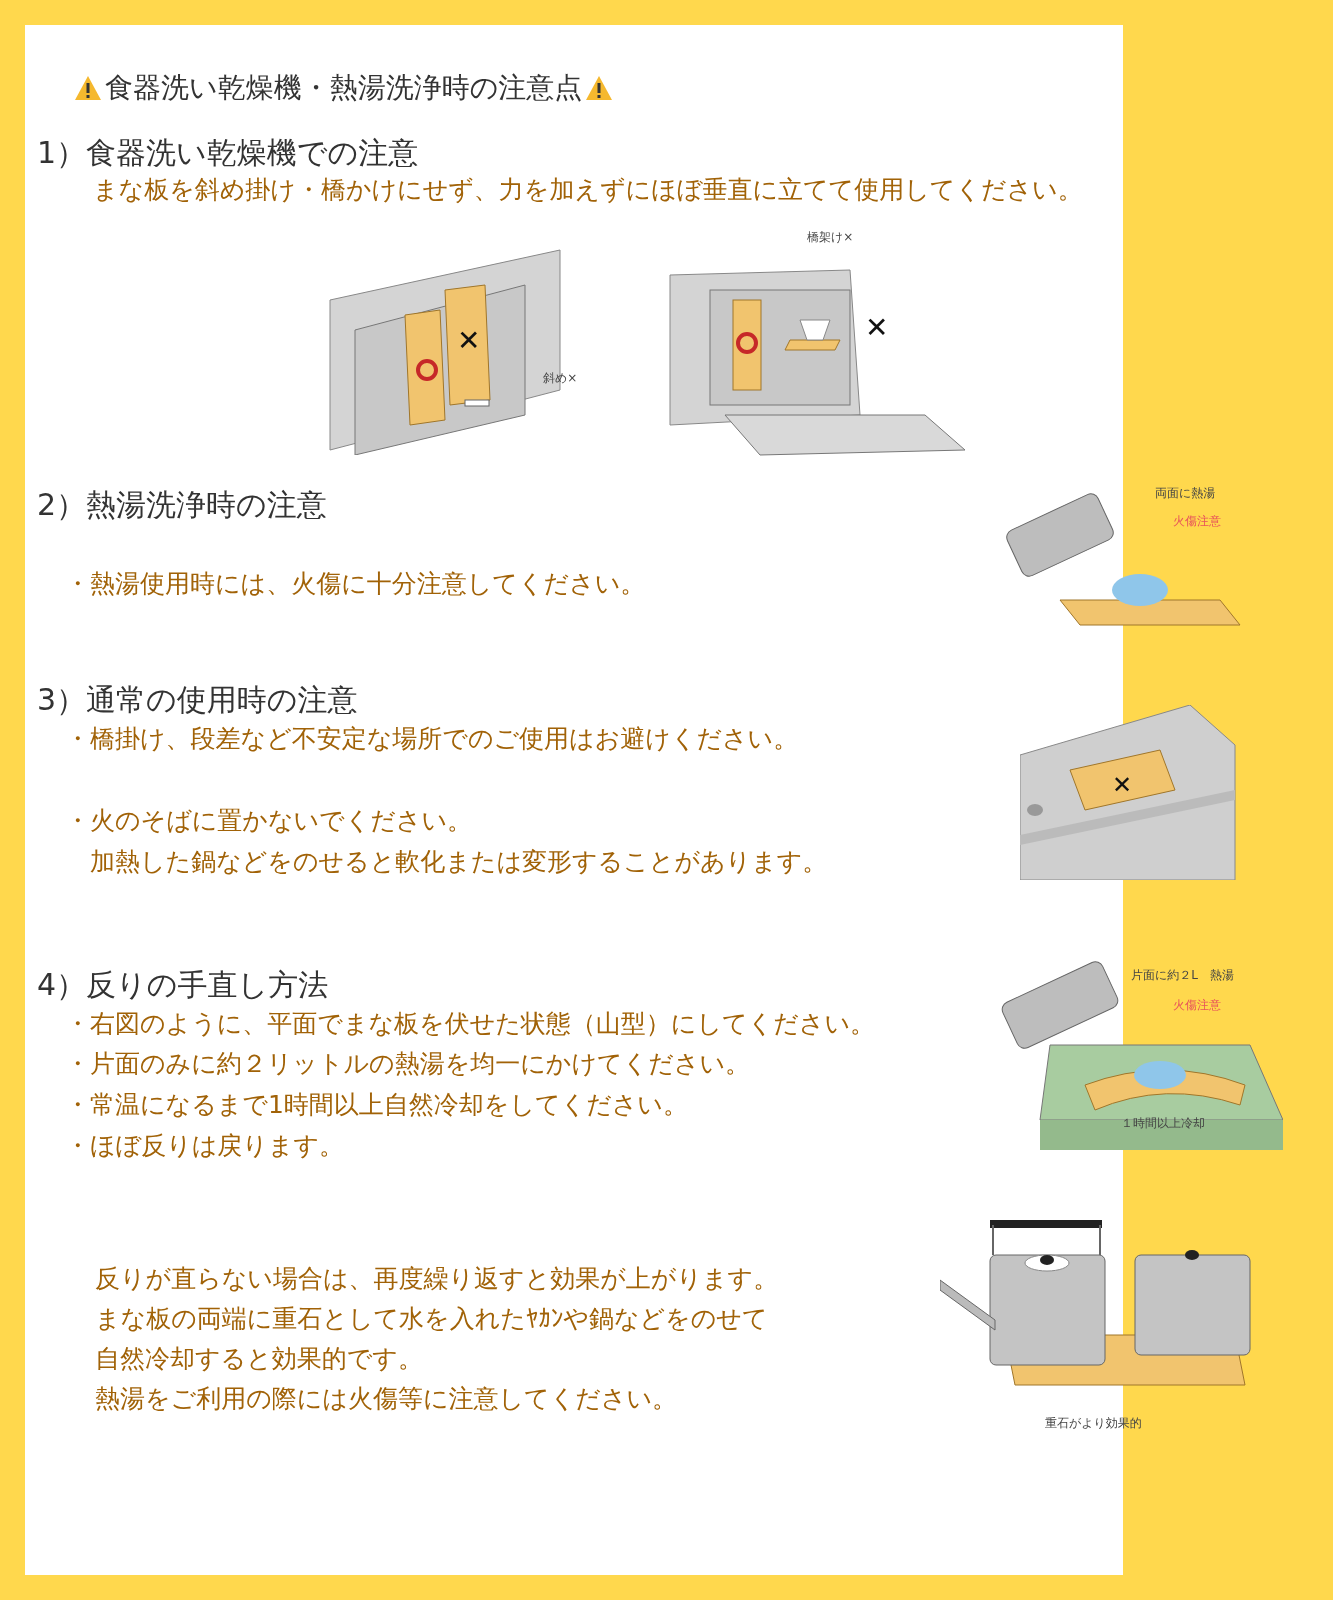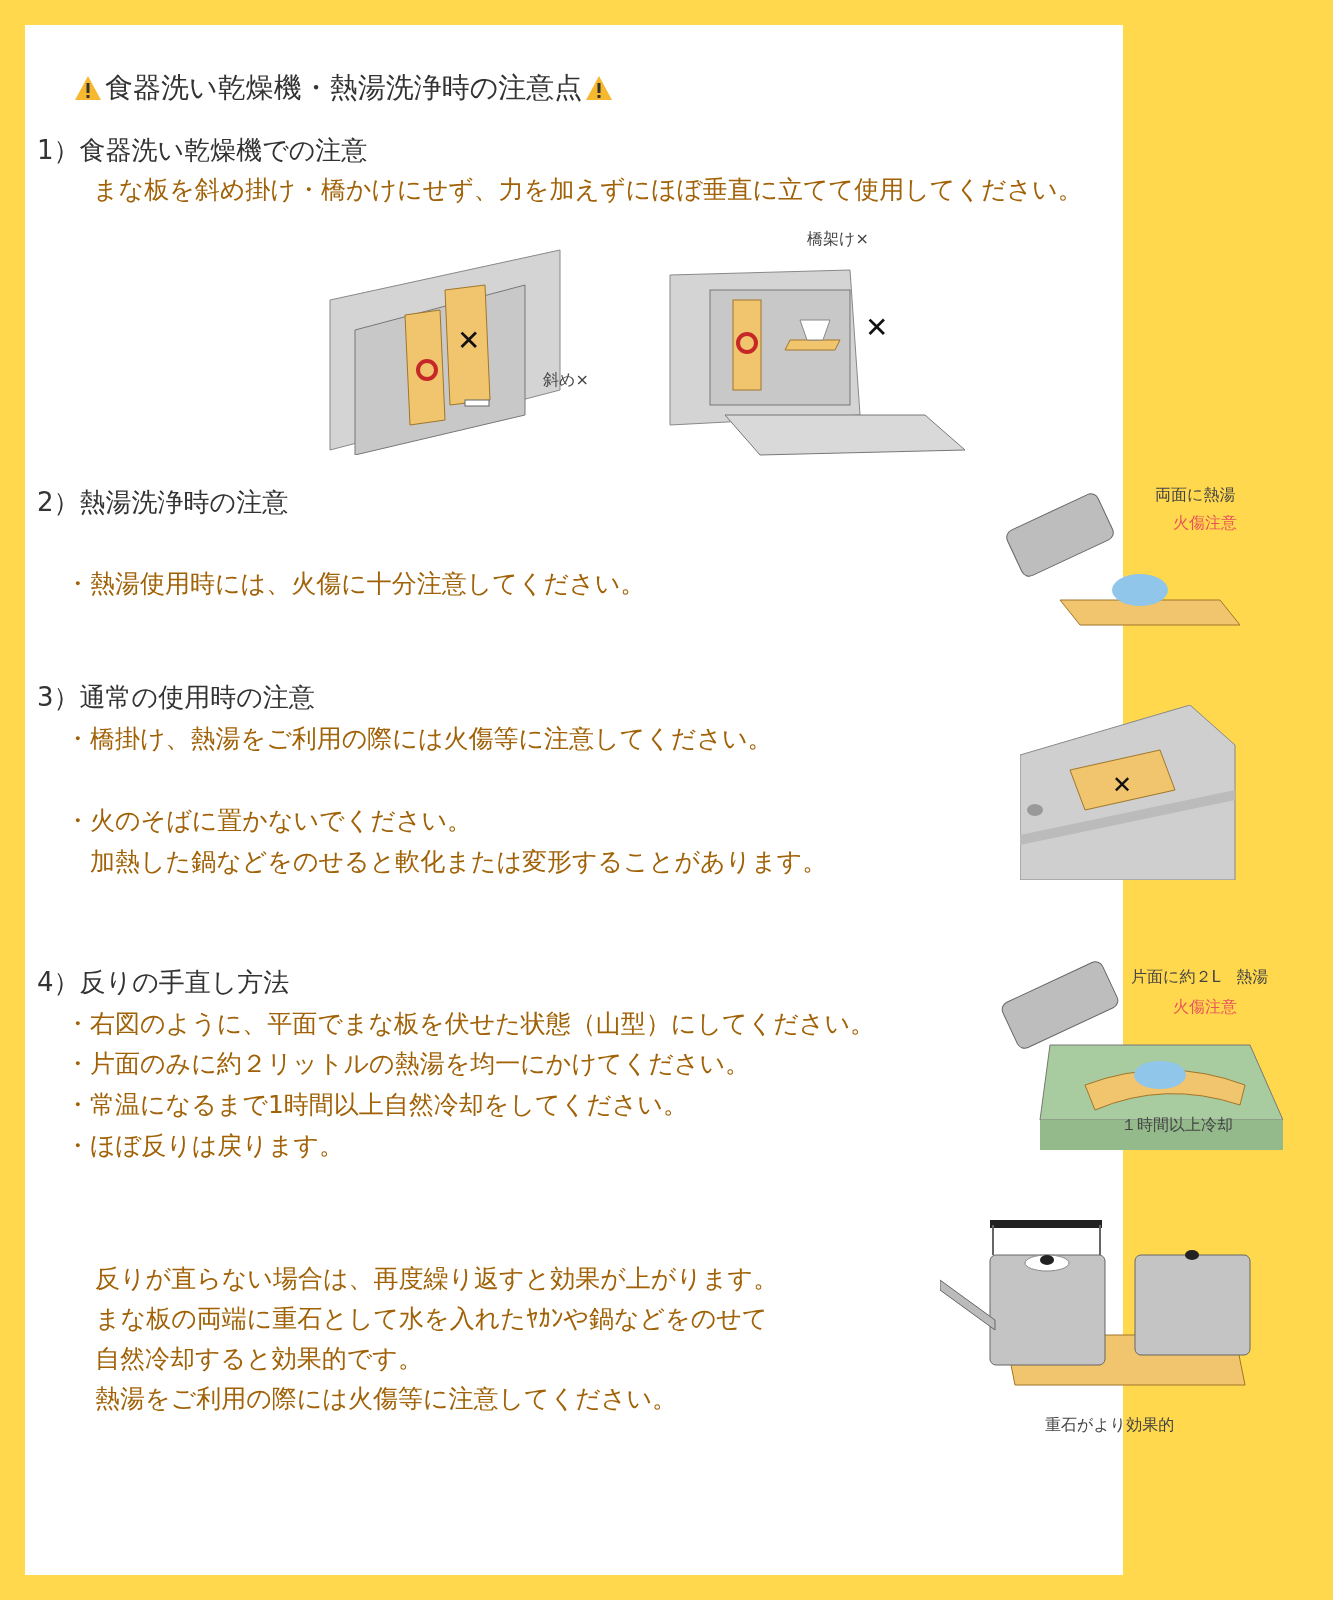--- a/index.html
+++ b/index.html
@@ -10,24 +10,24 @@
   }
   .card {
     position: absolute; left: 25px; top: 25px; width: 1098px; height: 1550px;
     background: #ffffff;
   }
   .title {
     position: absolute; left: 48px; top: 44px; font-size: 28px; color: #333;
     display: flex; align-items: center; gap: 2px; white-space: nowrap;
   }
   .warn { width: 30px; height: 30px; display: inline-block; }
-  .h { position: absolute; font-size: 26px; color: #333; white-space: nowrap; }
+  .h { position: absolute; font-size: 30px; color: #333; white-space: nowrap; }
   .p { position: absolute; font-size: 25px; color: #a16207; white-space: nowrap; }
   .illus { position: absolute; }
-  .label { position: absolute; font-size: 16px; color: #444; white-space: nowrap; }
+  .label { position: absolute; font-size: 12px; color: #444; white-space: nowrap; }
   .label.red { color: #e8545a; }
 </style>
 </head>
 <body>
 
 <div class="card">
 
   <div class="title">
     <svg class="warn" viewBox="0 0 30 30">
         <path d="M15 3 L28 27 L2 27 Z" fill="#f5b82e"></path>
@@ -73,21 +73,21 @@
 
   <svg class="illus" style="left:975px; top:455px;" width="250" height="150" viewBox="0 0 250 150">
     <polygon points="60,120 220,120 240,145 80,145" fill="#f1c46e" stroke="#a0762a"></polygon>
     <ellipse cx="140" cy="110" rx="28" ry="16" fill="#8fc6ea"></ellipse>
     <rect x="10" y="30" width="100" height="50" rx="8" transform="rotate(-25 60 55)" fill="#bdbdbd" stroke="#666"></rect>
   </svg>
   <div class="label" style="left:1130px; top:460px;">両面に熱湯</div>
   <div class="label red" style="left:1148px; top:488px;">火傷注意</div>
 
   <div class="h" style="left:12px; top:655px;">3）通常の使用時の注意</div>
-  <div class="p" style="left:40px; top:697px;">・橋掛け、熱湯をご利用の際には火傷等に注意してください。</div>
+  <div class="p" style="left:40px; top:697px;">・橋掛け、段差など不安定な場所でのご使用はお避けください。</div>
   <div class="p" style="left:40px; top:779px;">・火のそばに置かないでください。</div>
   <div class="p" style="left:40px; top:820px;">　加熱した鍋などをのせると軟化または変形することがあります。</div>
 
   <svg class="illus" style="left:995px; top:680px;" width="220" height="175" viewBox="0 0 220 175">
     <polygon points="0,50 170,0 215,40 215,175 0,175" fill="#cfcfcf" stroke="#888"></polygon>
     <polygon points="0,130 215,85 215,95 0,140" fill="#bbb"></polygon>
     <polygon points="50,65 140,45 155,85 65,105" fill="#f1c46e" stroke="#a0762a"></polygon>
     <text x="92" y="88" font-size="24" font-weight="bold" fill="#111">✕</text>
     <ellipse cx="15" cy="105" rx="8" ry="6" fill="#999"></ellipse>
   </svg>

